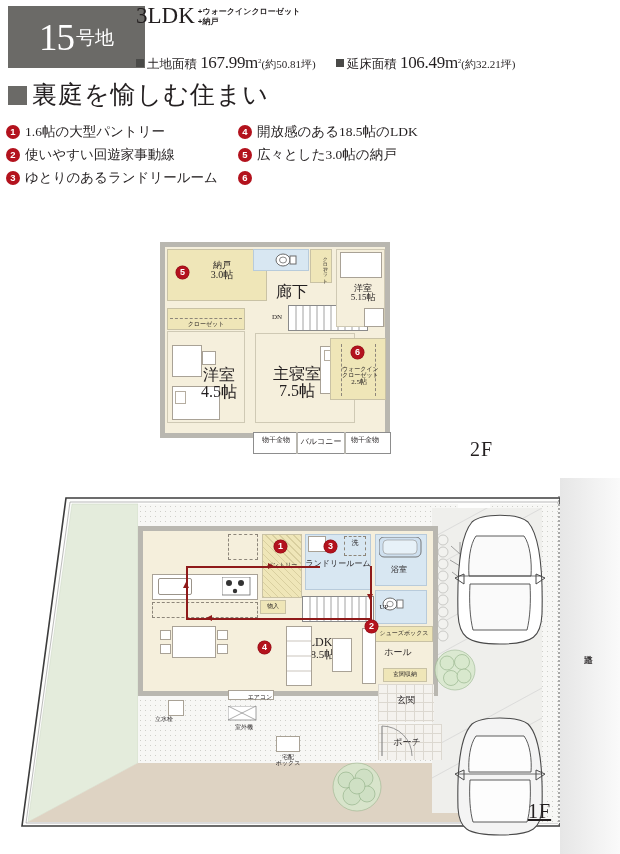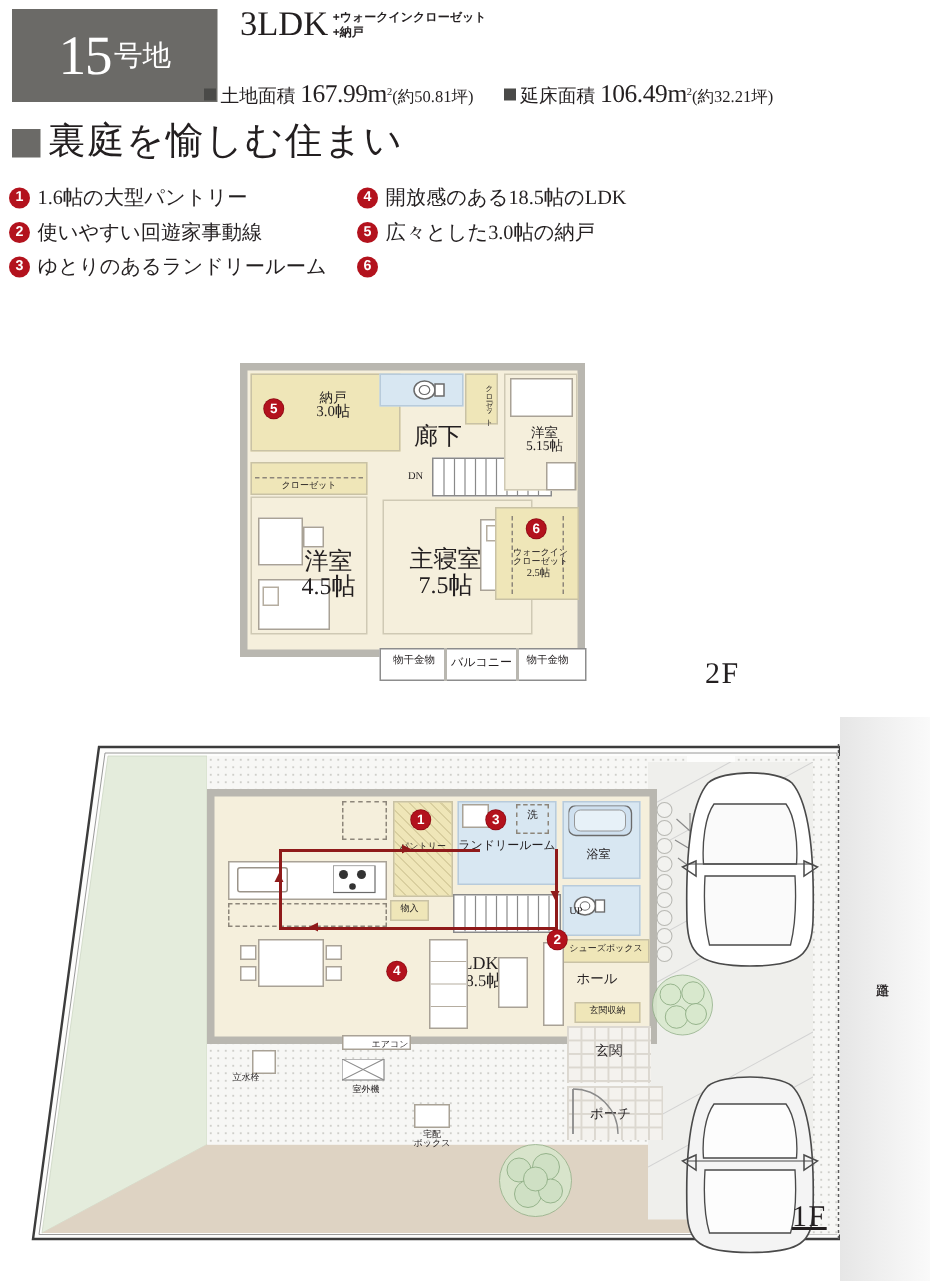--- a/index.html
+++ b/index.html
@@ -11,21 +11,21 @@
 
   
   #header{position:absolute;left:0;top:0;width:620px;height:78px;}
   .lot-badge{
     position:absolute;left:8px;top:6px;width:137px;height:62px;
     background:#6b6a67;color:#ffffff;
     display:flex;align-items:center;justify-content:center;
   }
   .lot-num{font-size:37px;line-height:1;letter-spacing:-1px;}
   .lot-suffix{font-size:19px;line-height:1;margin-left:2px;letter-spacing:0px;}
-  .plan-type{position:absolute;left:136px;top:4px;display:flex;align-items:flex-start;margin-left:24px;}
+  .plan-type{position:absolute;left:136px;top:4px;display:flex;align-items:flex-start;}
   .plan-type .big{font-size:23px;line-height:24px;letter-spacing:0px;}
   .plan-type .adds{font-size:8px;line-height:9.5px;margin-top:3px;margin-left:3px;
     font-family:"Liberation Sans","DejaVu Sans",sans-serif;font-weight:bold;}
   .area-line{position:absolute;left:136px;font-size:12.5px;white-space:nowrap;}
   .area-line.l1{top:33px;margin-top:20px;}
   .area-line.l2{top:54px;font-size:12px;}
   .sq-f{display:inline-block;width:8px;height:8px;background:#4a4a48;margin-right:3px;
         vertical-align:1px;}
   .sq-o{display:inline-block;width:7px;height:7px;border:1.3px solid #4a4a48;margin-right:3px;
         vertical-align:1px;}

